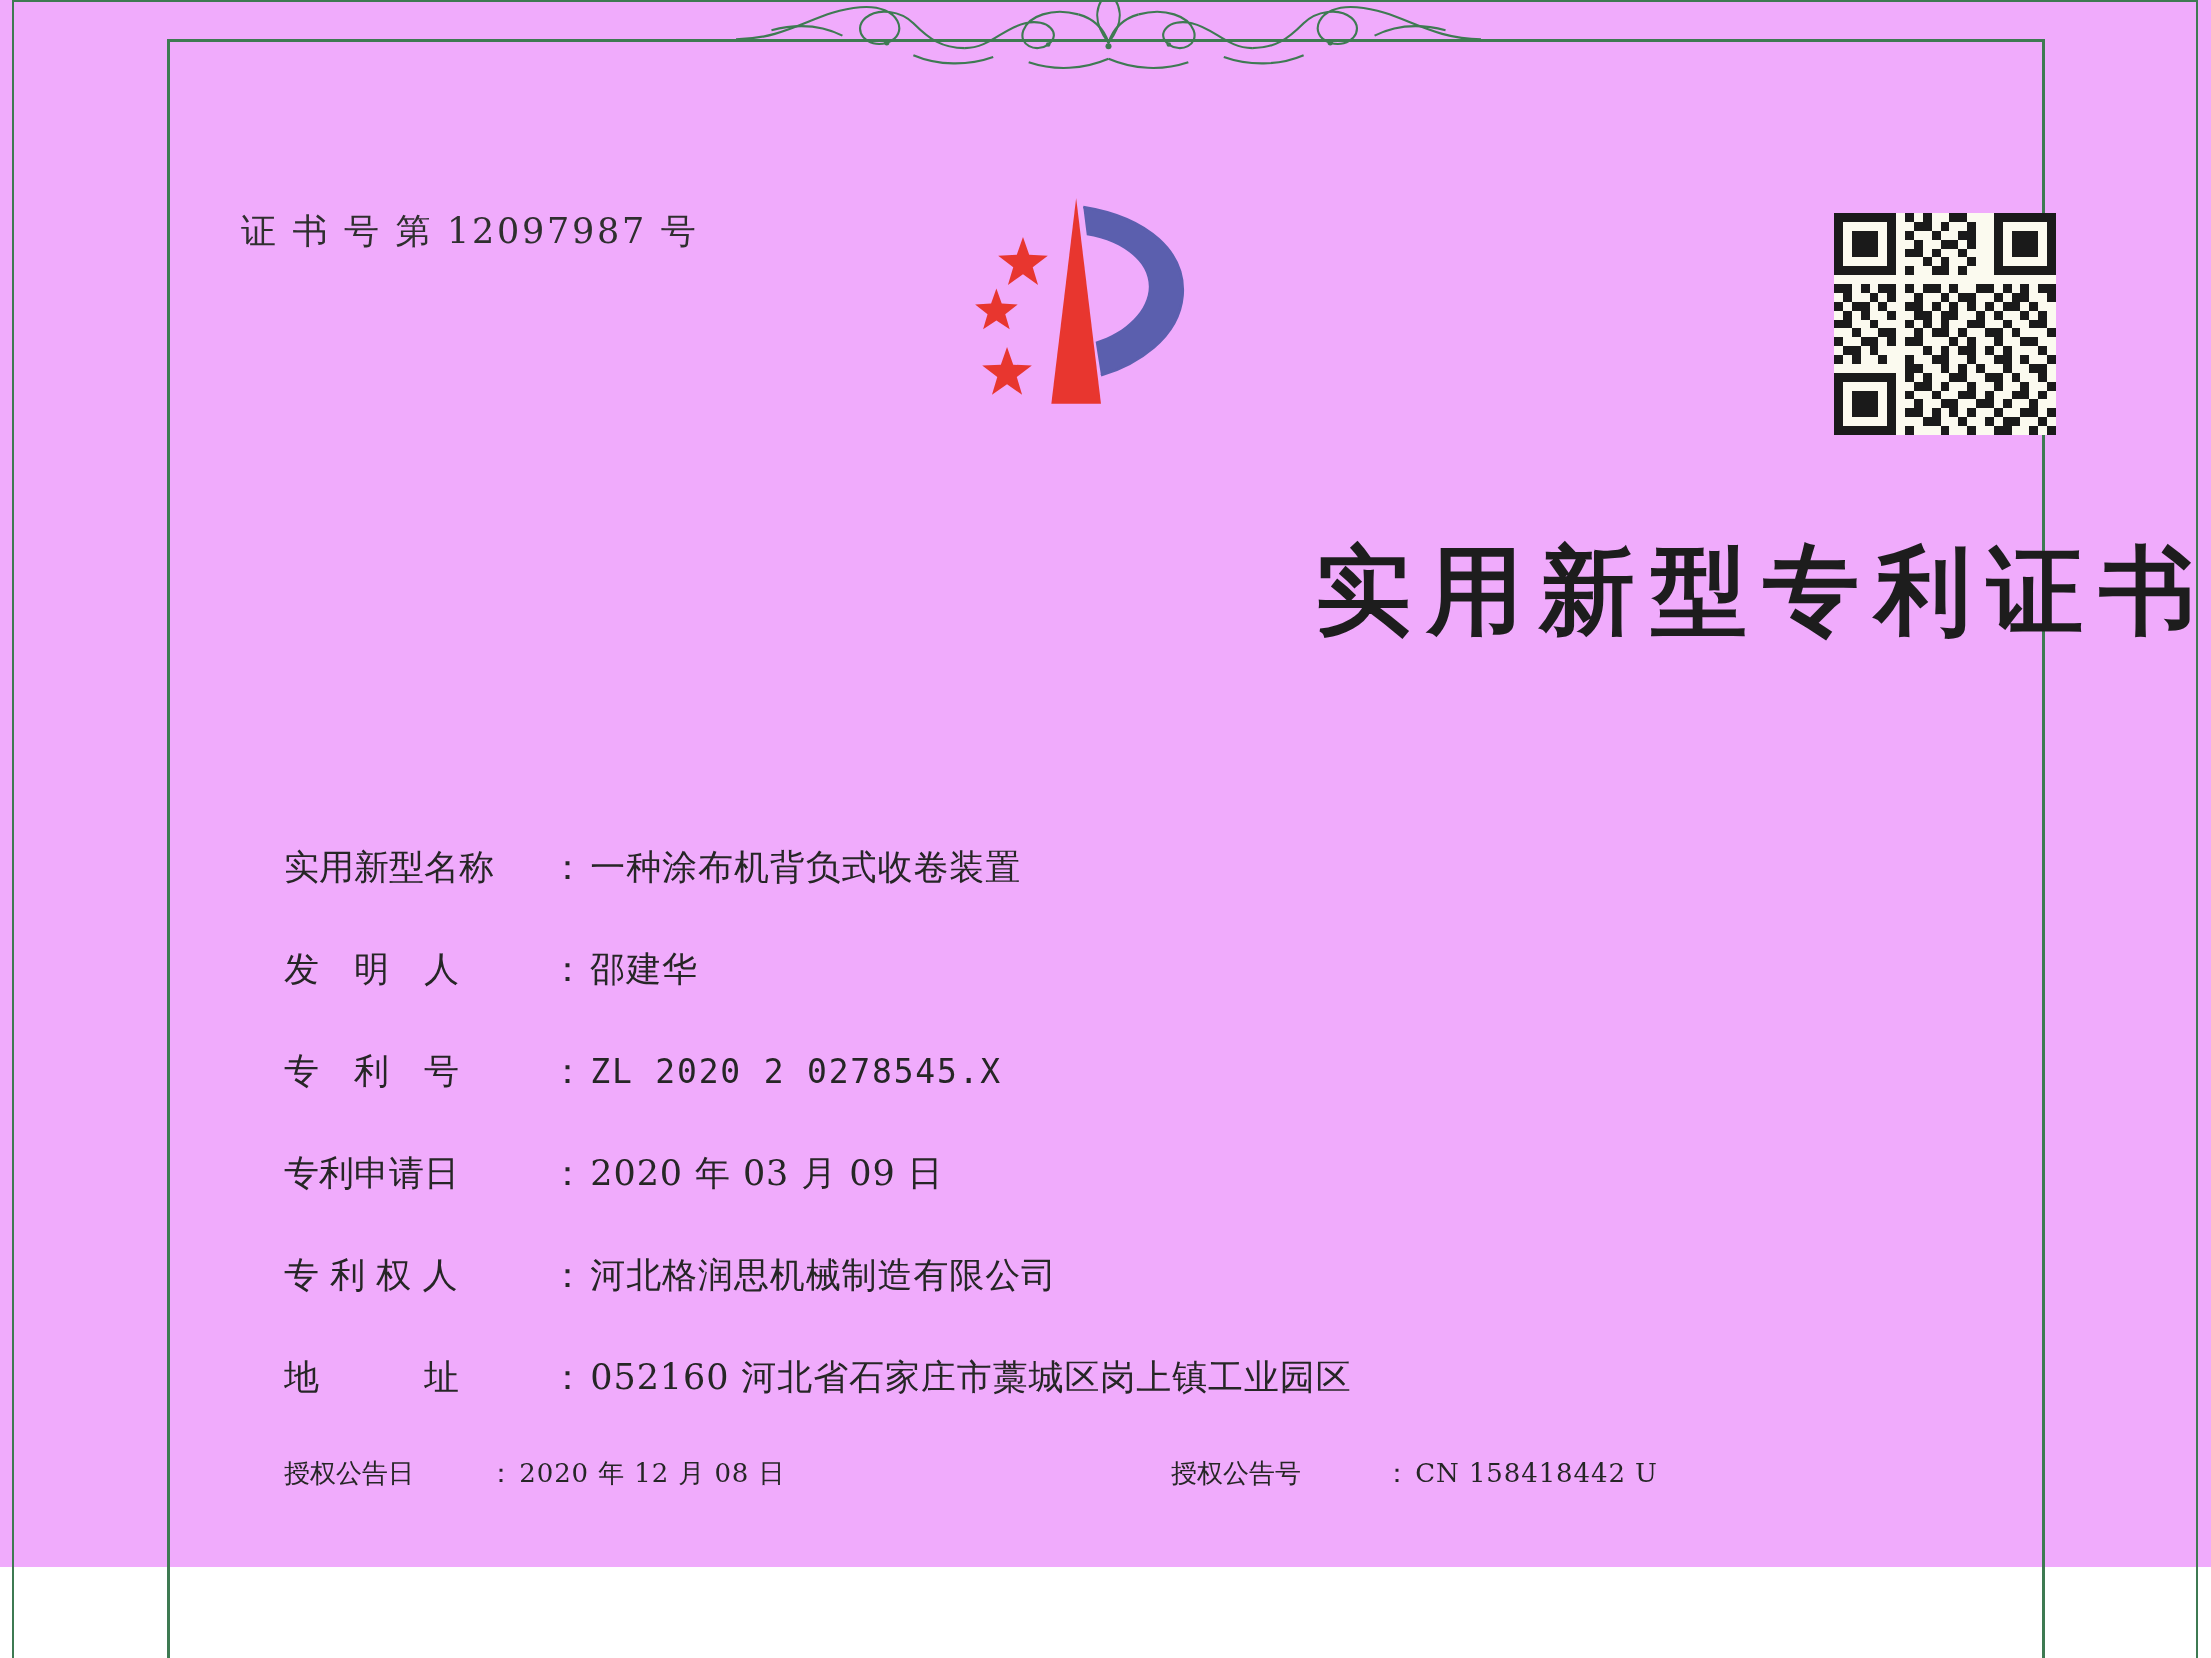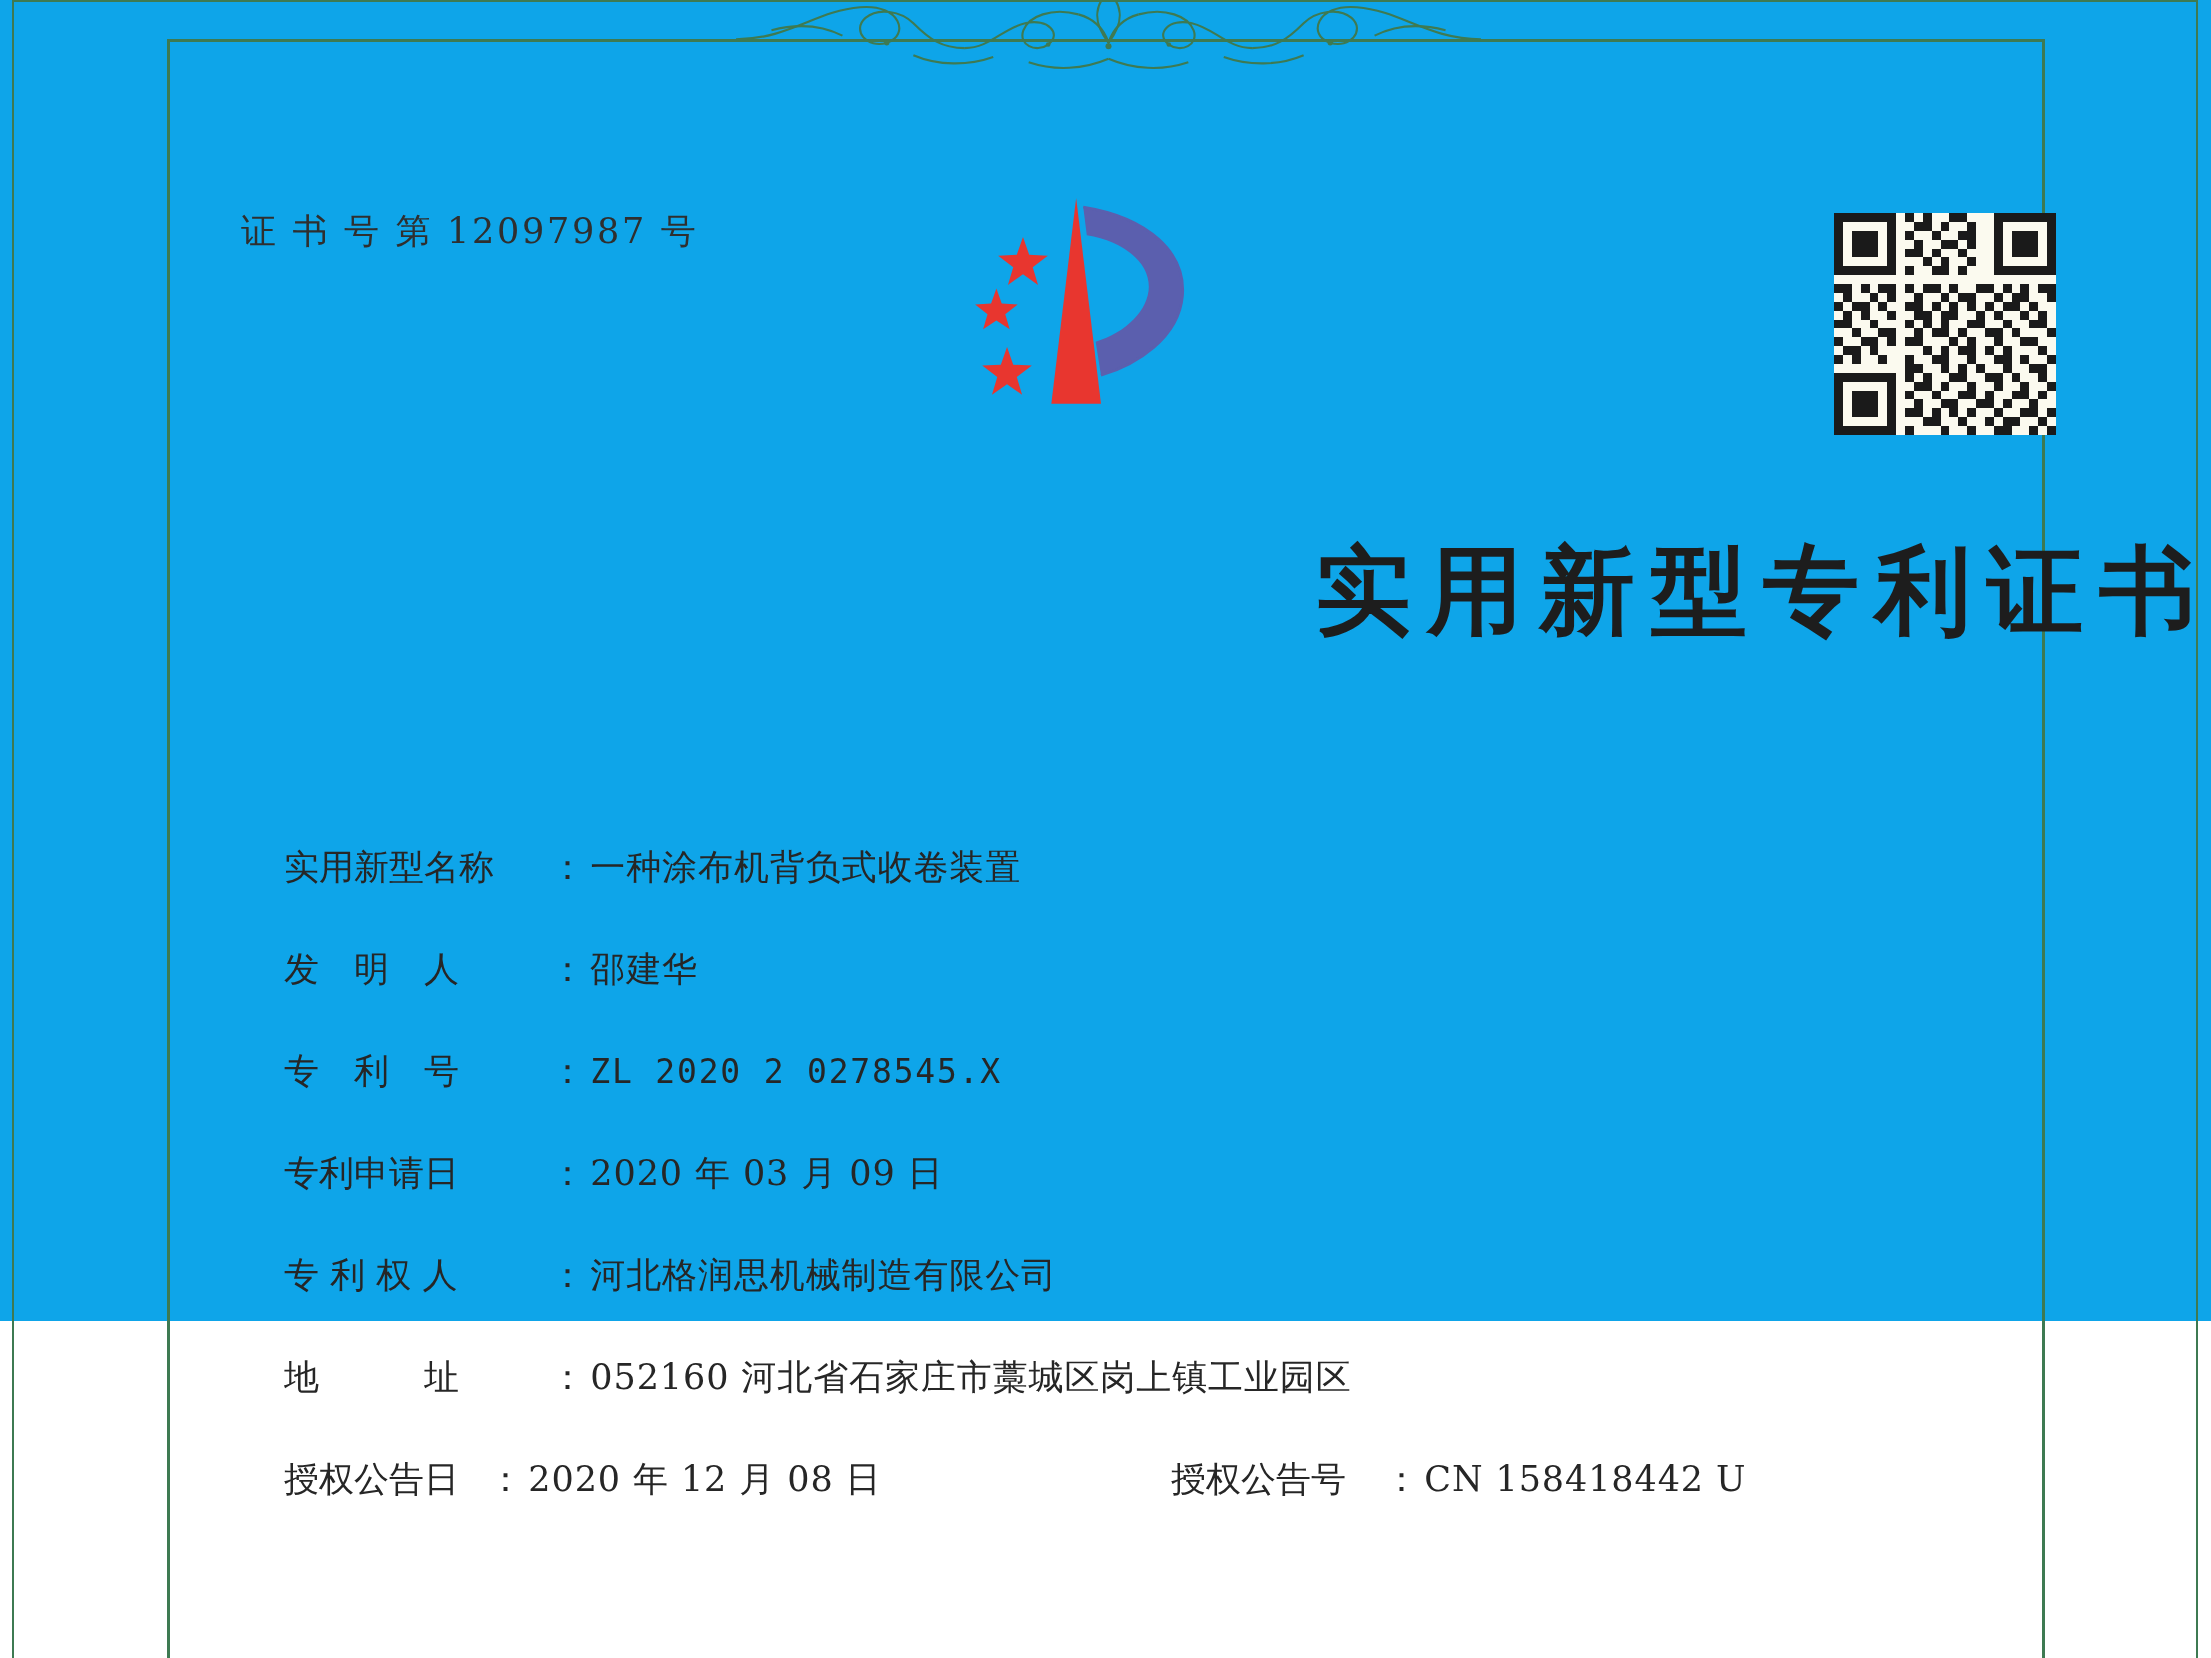--- a/index.html
+++ b/index.html
@@ -9,22 +9,22 @@
   }
   body {
     width: 2211px;
     height: 1659px;
     overflow: hidden;
     font-family: "Liberation Serif", "DejaVu Serif", serif;
   }
   .certificate {
     position: relative;
     width: 2211px;
-    height: 1321px;
-    background: #0ea5e9;
+    height: 1567px;
+    background: #f0abfc;
     box-sizing: border-box;
   }
   
   .border-outer {
     position: absolute;
     left: 12.4px;
     top: 0px;
     width: 2186px;
     height: 1659px;
     border: 2.7px solid #3e7a52;
@@ -117,21 +117,21 @@
     white-space: nowrap;
   }
   .field-value.mono {
     font-family: "DejaVu Sans Mono", "Liberation Mono", monospace;
     font-size: 33px;
     letter-spacing: 1.8px;
   }
   .bottom-row {
     display: flex;
     align-items: flex-start;
-    font-size: 35px;
+    font-size: 26px;
     color: #262626;
     font-family: "DejaVu Serif", "Liberation Serif", serif;
   }
   .bottom-left {
     flex: 0 0 887px;
     display: flex;
     align-items: baseline;
   }
   .bottom-right {
     flex: 1 1 auto;

